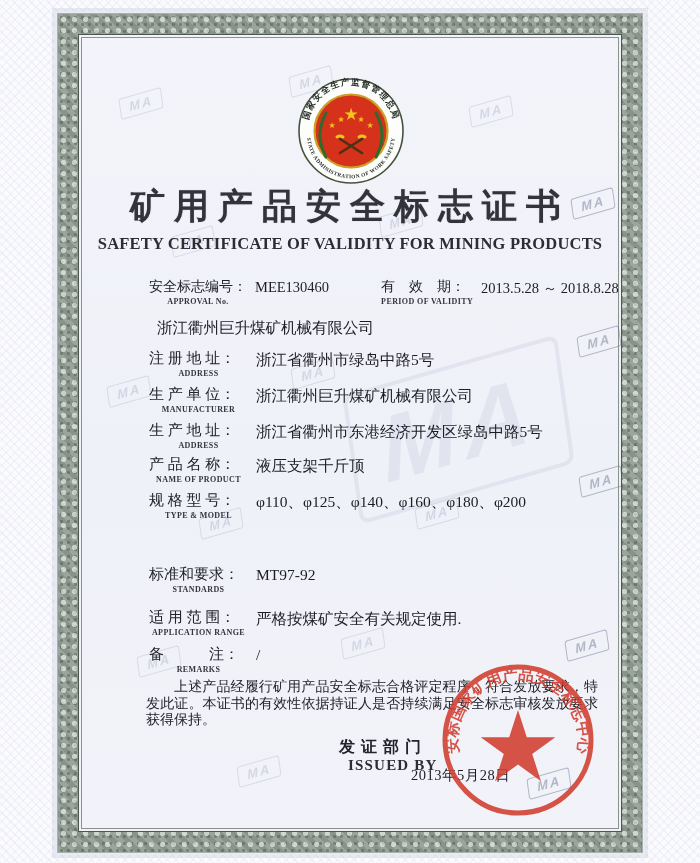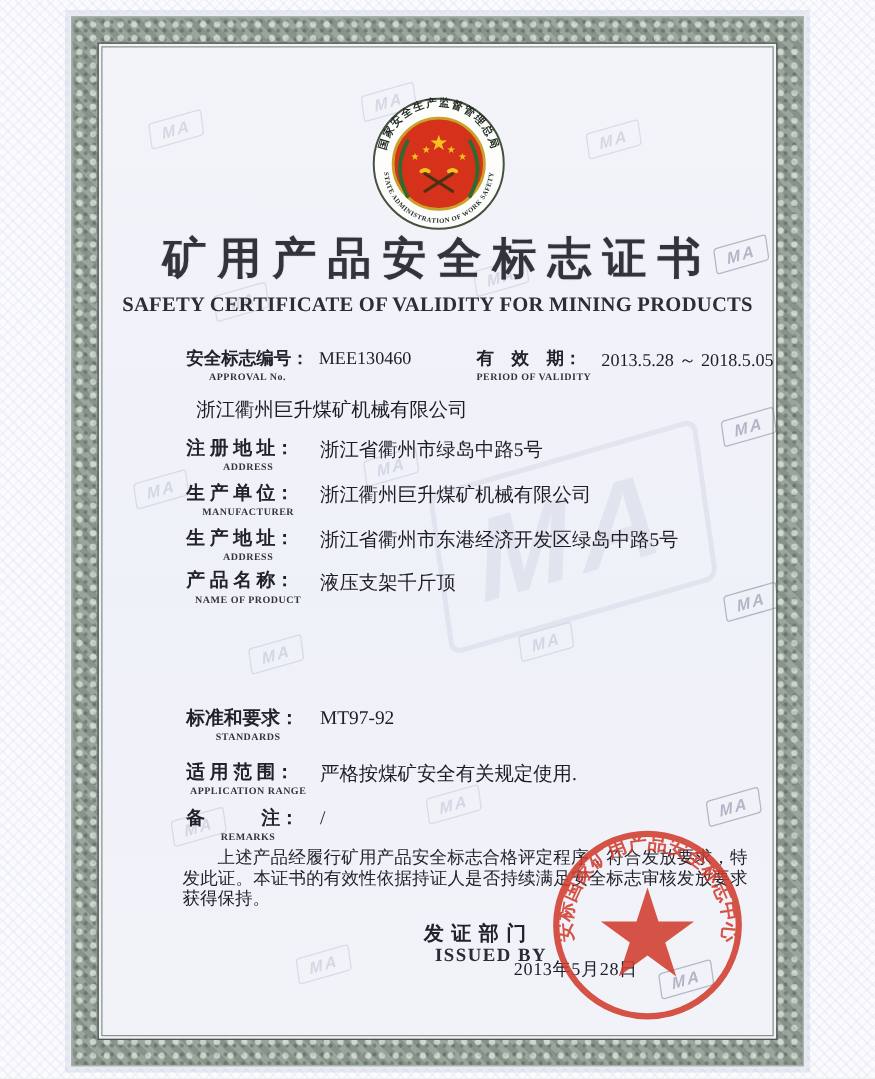--- a/index.html
+++ b/index.html
@@ -60,21 +60,21 @@
     font-size:35px;font-weight:bold;letter-spacing:9px;color:#33333b;
     text-shadow:0 0 1px rgba(40,40,50,.35);
   }
   .title-en{
     left:0;right:0;top:199px;text-align:center;
     font-size:16.5px;font-weight:bold;letter-spacing:.2px;color:#2d2d36;
   }
   
   .row{position:absolute;left:70px;display:flex;align-items:flex-start;color:#22222b;}
   .lab{display:flex;flex-direction:column;flex:none;}
-  .cn{font-size:15px;font-weight:bold;white-space:nowrap;min-width:99px;}
+  .cn{font-size:15px;font-weight:normal;white-space:nowrap;min-width:99px;}
   .en{font-size:8px;font-weight:bold;letter-spacing:.4px;color:#34343e;margin-top:1px;
       font-family:"Liberation Serif", serif;white-space:nowrap;text-align:center;}
   .val{font-size:15.5px;margin-left:8px;white-space:nowrap;color:#1d1d26;padding-top:1px;text-align:right;}
   .pair{display:flex;align-items:flex-start;}
   
   .decl{
     left:67px;top:644px;width:452px;
     font-size:14px;line-height:16.5px;color:#23232c;
     text-indent:2em;text-align:justify;
   }
@@ -155,21 +155,21 @@
             <div class="cn" style="font-size:14px;min-width:0">安全标志编号：</div>
             <div class="en">APPROVAL No.</div>
           </div>
           <div class="val" style="font-size:14.5px">MEE130460</div>
         </div>
         <div class="pair" style="margin-left:52px">
           <div class="lab">
             <div class="cn" style="font-size:14px;min-width:0">有　效　期：</div>
             <div class="en">PERIOD OF VALIDITY</div>
           </div>
-          <div class="val" style="font-size:14.5px">2013.5.28 ～ 2018.5.05</div>
+          <div class="val" style="font-size:14.5px">2013.5.28 ～ 2018.8.28</div>
         </div>
       </div>
 
       <div class="row" style="top:282px">
         <div class="val">浙江衢州巨升煤矿机械有限公司</div>
       </div>
 
       <div class="row" style="top:314px">
         <div class="lab">
           <div class="cn">注 册 地 址：</div>
@@ -195,20 +195,27 @@
       </div>
 
       <div class="row" style="top:420px">
         <div class="lab">
           <div class="cn">产 品 名 称：</div>
           <div class="en">NAME OF PRODUCT</div>
         </div>
         <div class="val">液压支架千斤顶</div>
       </div>
 
+      <div class="row" style="top:456px">
+        <div class="lab">
+          <div class="cn">规 格 型 号：</div>
+          <div class="en">TYPE &amp; MODEL</div>
+        </div>
+        <div class="val">φ110、φ125、φ140、φ160、φ180、φ200</div>
+      </div>
 
       <div class="row" style="top:530px">
         <div class="lab">
           <div class="cn">标准和要求：</div>
           <div class="en">STANDARDS</div>
         </div>
         <div class="val">MT97-92</div>
       </div>
 
       <div class="row" style="top:573px">

